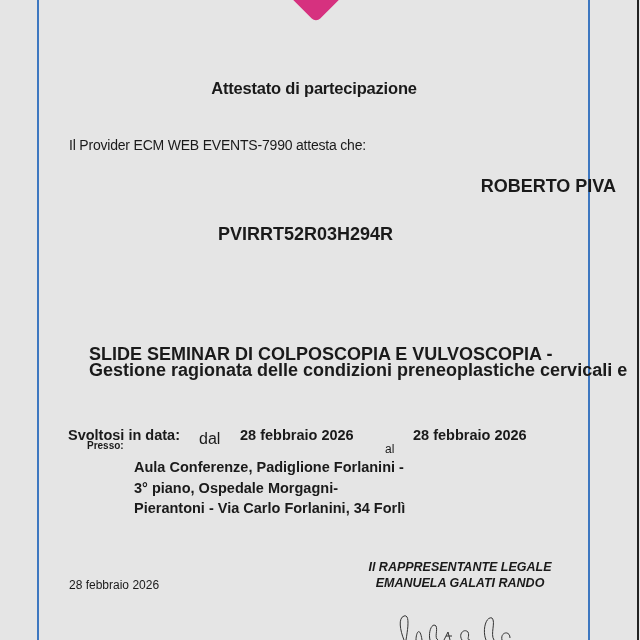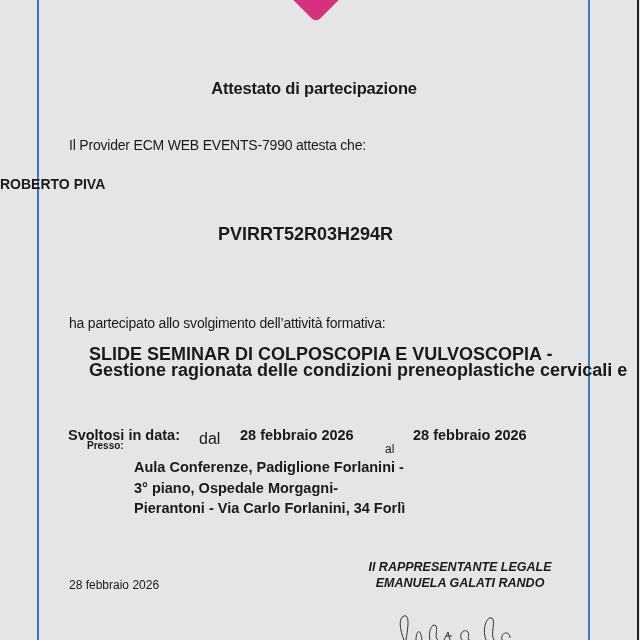--- a/index.html
+++ b/index.html
@@ -56,22 +56,22 @@
       font-size: 16.5px; font-weight: bold;
       letter-spacing: -0.2px;
     }
     .provider {
       left: 69px; top: 137px;
       font-size: 14px;
       letter-spacing: -0.2px;
     }
     .name {
       left: 0; width: 616px; top: 176px;
-      text-align: left;
-      font-size: 14px; font-weight: bold;
+      text-align: right;
+      font-size: 18px; font-weight: bold;
     }
     .fiscal {
       left: 0; width: 611px; top: 224px;
       text-align: center;
       font-size: 18px; font-weight: bold;
     }
     .participated {
       left: 69px; top: 315px;
       font-size: 14px;
       letter-spacing: -0.2px;
@@ -143,21 +143,20 @@
   <div class="logo"></div>
 
   <div class="abs title">Attestato di partecipazione</div>
 
   <div class="abs provider">Il Provider ECM WEB EVENTS-7990 attesta che:</div>
 
   <div class="abs name">ROBERTO PIVA</div>
 
   <div class="abs fiscal">PVIRRT52R03H294R</div>
 
-  <div class="abs participated">ha partecipato allo svolgimento dell’attività formativa:</div>
 
   <div class="abs course">
     <div>SLIDE SEMINAR DI COLPOSCOPIA E VULVOSCOPIA -</div>
     <div>Gestione ragionata delle condizioni preneoplastiche cervicali e</div>
   </div>
 
   <div class="abs dates-label">Svoltosi in data:</div>
   <div class="abs dal">dal</div>
   <div class="abs date-from">28 febbraio 2026</div>
   <div class="abs al">al</div>

